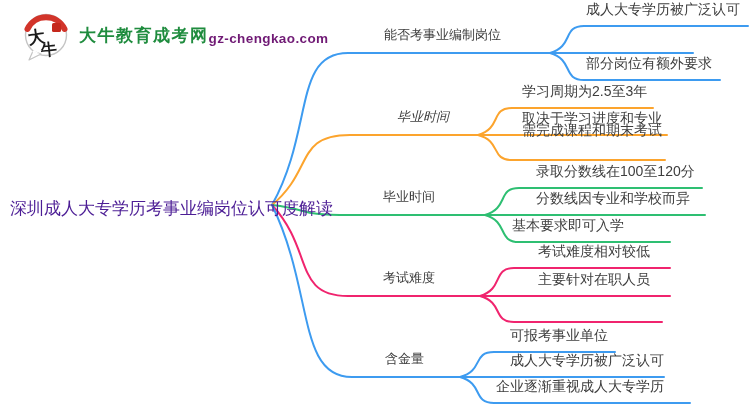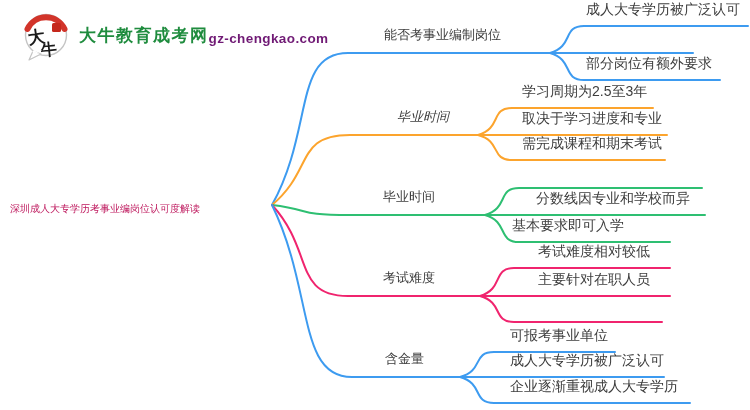--- a/index.html
+++ b/index.html
@@ -19,22 +19,22 @@
   }
   .node {
     position: absolute;
     white-space: nowrap;
     color: #3d3d3d;
     font-size: 14px;
     line-height: 20px;
     height: 20px;
   }
   .root-node {
-    font-size: 10px;
-    color: #be185d;
+    font-size: 17px;
+    color: #4c1d95;
     letter-spacing: 0px;
   }
   .branch-label { font-size: 13px; }
   .leaf-label { font-size: 14px; }
   
   .logo {
     position: absolute;
     left: 22px;
     top: 10px;
     display: flex;
@@ -104,24 +104,25 @@
     </svg>
 
   <div class="node root-node" id="root-node" style="left:10px; top:199px;">深圳成人大专学历考事业编岗位认可度解读</div>
 
 <div class="node branch-label" style="left: 384px; top: 25px;">能否考事业编制岗位</div>
     <div class="node leaf-label" style="left: 586px; top: -1px;">成人大专学历被广泛认可</div>
     <div class="node leaf-label" style="left: 586px; top: 53px;">部分岗位有额外要求</div>
     <div class="node branch-label" style="left: 397px; top: 107px; font-style: italic;">毕业时间</div>
     <div class="node leaf-label" style="left: 522px; top: 81px;">学习周期为2.5至3年</div>
     <div class="node leaf-label" style="left: 522px; top: 108px;">取决于学习进度和专业</div>
-    <div class="node leaf-label" style="left: 522px; top: 133px; text-align: right;">需完成课程和期末考试</div>
+    <div class="node leaf-label" style="left: 522px; top: 120px; text-align: right;">需完成课程和期末考试</div>
     <div class="node branch-label" style="left: 383px; top: 187px;">毕业时间</div>
+    <div class="node leaf-label" style="left: 536px; top: 161px;">录取分数线在100至120分</div>
     <div class="node leaf-label" style="left: 536px; top: 188px;">分数线因专业和学校而异</div>
     <div class="node leaf-label" style="left: 512px; top: 215px;">基本要求即可入学</div>
     <div class="node branch-label" style="left: 383px; top: 268px;">考试难度</div>
     <div class="node leaf-label" style="left: 538px; top: 241px;">考试难度相对较低</div>
     <div class="node leaf-label" style="left: 538px; top: 269px;">主要针对在职人员</div>
     <div class="node branch-label" style="left: 385px; top: 349px;">含金量</div>
     <div class="node leaf-label" style="left: 510px; top: 325px;">可报考事业单位</div>
     <div class="node leaf-label" style="left: 510px; top: 350px;">成人大专学历被广泛认可</div>
-    <div class="node leaf-label" style="left: 510px; top: 376px;">企业逐渐重视成人大专学历</div>
+    <div class="node leaf-label" style="left: 496px; top: 376px;">企业逐渐重视成人大专学历</div>
   </div>
 
 </body></html>

